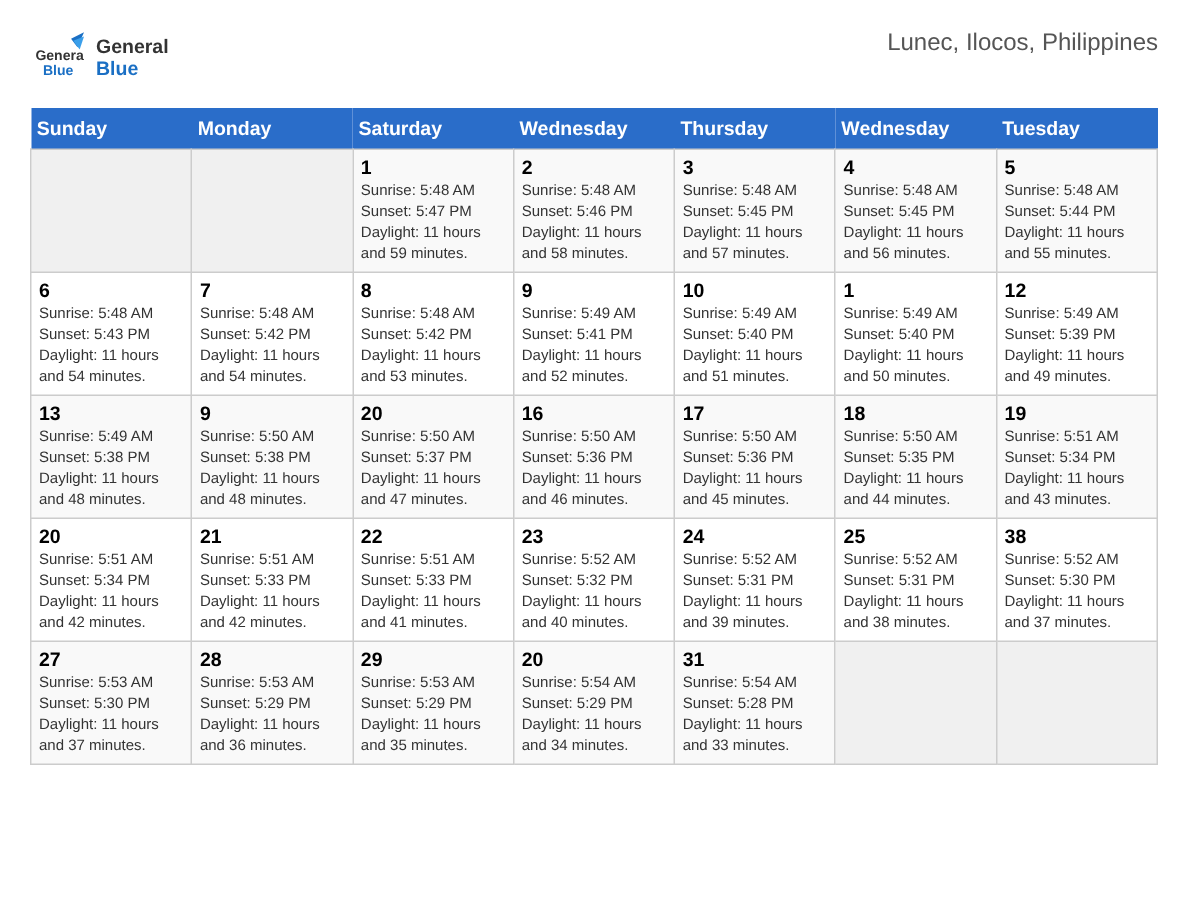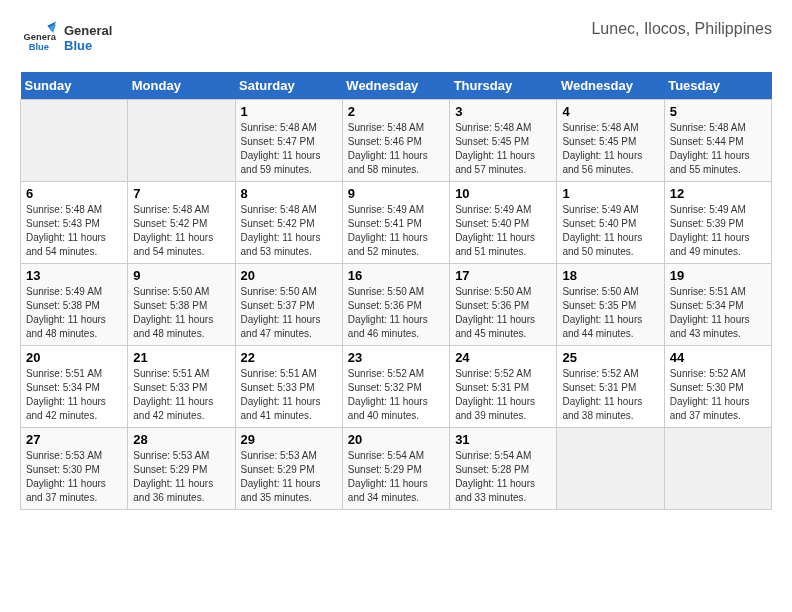--- a/index.html
+++ b/index.html
@@ -212,21 +212,21 @@
         </td>
         <td>
           <div class="day-num">24</div>
           <div class="day-info">Sunrise: 5:52 AM<br>Sunset: 5:31 PM<br>Daylight: 11 hours and 39 minutes.</div>
         </td>
         <td>
           <div class="day-num">25</div>
           <div class="day-info">Sunrise: 5:52 AM<br>Sunset: 5:31 PM<br>Daylight: 11 hours and 38 minutes.</div>
         </td>
         <td>
-          <div class="day-num">44</div>
+          <div class="day-num">38</div>
           <div class="day-info">Sunrise: 5:52 AM<br>Sunset: 5:30 PM<br>Daylight: 11 hours and 37 minutes.</div>
         </td>
       </tr>
       <tr>
         <td>
           <div class="day-num">27</div>
           <div class="day-info">Sunrise: 5:53 AM<br>Sunset: 5:30 PM<br>Daylight: 11 hours and 37 minutes.</div>
         </td>
         <td>
           <div class="day-num">28</div>

